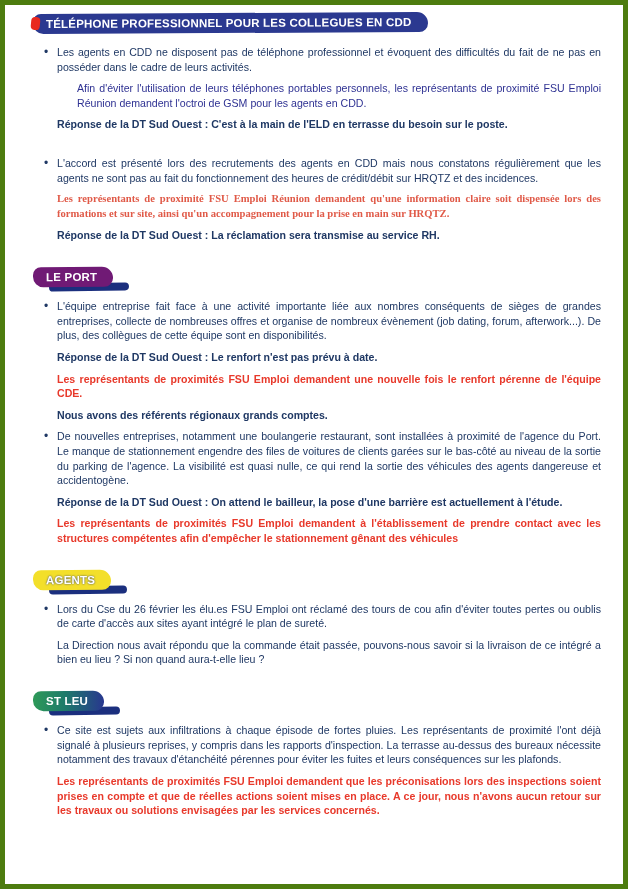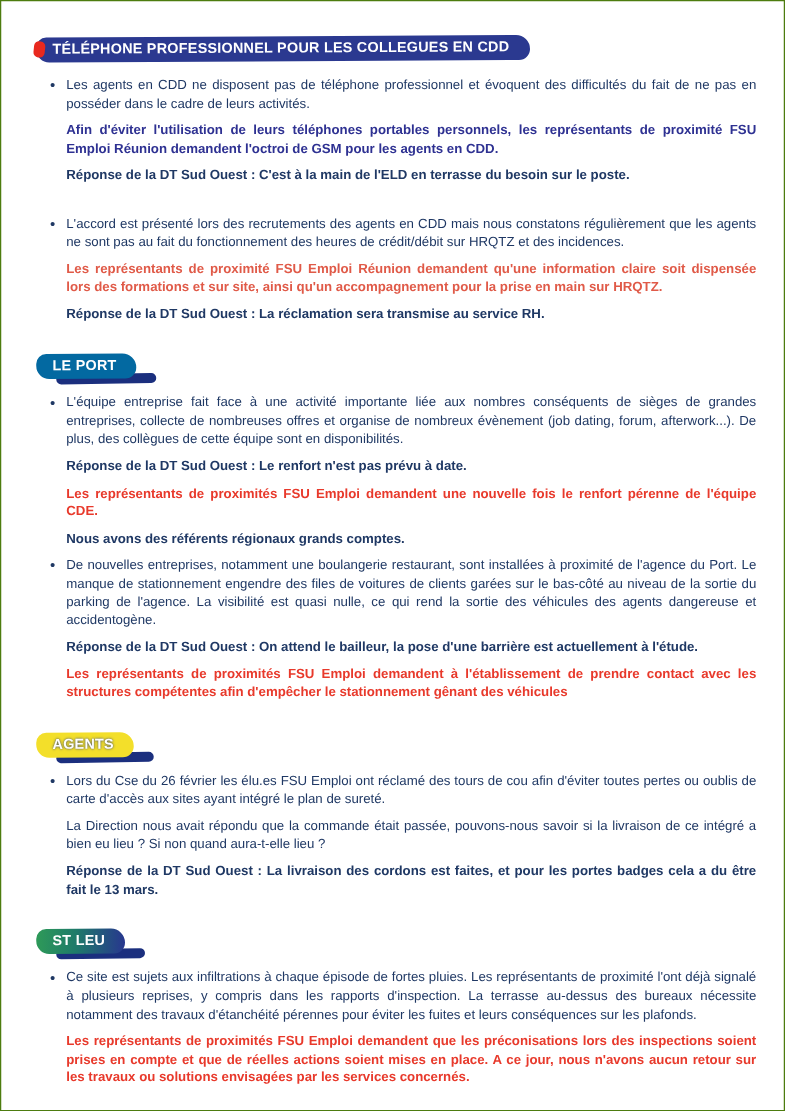--- a/index.html
+++ b/index.html
@@ -1,20 +1,20 @@
 <!DOCTYPE html>
 <html><head>
 <meta charset="utf-8">
 <style>
   html,body{margin:0;padding:0;background:#d9d9d9;}
   .page{
     width:628px;height:889px;margin:0 auto;background:#ffffff;
-    border:1px solid #4d7c0f;box-sizing:border-box;overflow:hidden;
+    border:5px solid #4d7c0f;box-sizing:border-box;overflow:hidden;
     font-family:"Liberation Sans","DejaVu Sans",sans-serif;
-    padding-top:28px;
+    padding-top:8px;
   }
   .section{margin:0 20px 24px 28px;}
   .banner-wrap{position:relative;display:inline-block;margin-bottom:6px;}
   .banner{
     position:relative;z-index:1;display:inline-block;
     padding:4px 16px 4px 13px;color:#fff;font-weight:bold;font-size:11.5px;
     letter-spacing:.2px;border-radius:10px 14px 11px 13px;
     transform:rotate(-0.3deg);white-space:nowrap;
   }
   .swoosh{
@@ -29,23 +29,23 @@
   .accent.on{display:block;}
   .section-body{margin-left:24px;margin-top:6px;}
   .para{
     position:relative;margin:0 2px 7px 0;font-size:10.6px;line-height:1.38;
     text-align:justify;
   }
   .para .dot{
     position:absolute;left:-13px;top:-1px;font-size:12px;color:#1f3864;
   }
   .s-normal{color:#1f3864;}
-  .s-claim-blue{color:#2e3192;font-weight:bold;}
+  .s-claim-blue{color:#2e3192;font-weight:normal;margin-left:20px;}
   .s-claim-red{color:#e8392b;font-weight:bold;}
-  .s-claim-orange{color:#e05a48;font-weight:bold;}
+  .s-claim-orange{color:#e05a48;font-weight:bold;font-family:Liberation Serif, serif;}
   .s-response{color:#1f3864;font-weight:bold;}
 </style>
 </head>
 <body>
 
 <div class="page">
   <div id="sections-root">
   <div class="section">
     <div class="banner-wrap">
       
@@ -65,21 +65,21 @@
     <div class="section-body">
           <div class="para s-normal"><span class="dot">•</span><span>L'accord est présenté lors des recrutements des agents en CDD mais nous constatons régulièrement que les agents ne sont pas au fait du fonctionnement des heures de crédit/débit sur HRQTZ et des incidences.</span></div>
           <div class="para s-claim-orange"><span>Les représentants de proximité FSU Emploi Réunion demandent qu'une information claire soit dispensée lors des formations et sur site, ainsi qu'un accompagnement pour la prise en main sur HRQTZ.</span></div>
           <div class="para s-response"><span>Réponse de la DT Sud Ouest :  La réclamation sera transmise au service RH.</span></div>
         </div>
   </div>
 
   <div class="section">
     <div class="banner-wrap">
       <span class="swoosh on" style="background: rgb(27, 47, 126);"></span>
-      <span class="banner" style="background: #0369a1;">
+      <span class="banner" style="background: #701a75;">
         
         <span class="banner-label">LE PORT</span>
       </span>
     </div>
     <div class="section-body">
           <div class="para s-normal"><span class="dot">•</span><span>L'équipe entreprise fait face à une activité importante liée aux nombres conséquents de sièges de grandes entreprises, collecte de nombreuses offres et organise de nombreux évènement (job dating, forum, afterwork...). De plus, des collègues de cette équipe sont en disponibilités.</span></div>
           <div class="para s-response"><span>Réponse de la DT Sud Ouest :  Le renfort n'est pas prévu à date.</span></div>
           <div class="para s-claim-red"><span>Les représentants de proximités FSU Emploi demandent une nouvelle fois le renfort pérenne de l'équipe CDE.</span></div>
           <div class="para s-response"><span>Nous avons des référents régionaux grands comptes.</span></div>
           <div class="para s-normal"><span class="dot">•</span><span>De nouvelles entreprises, notamment une boulangerie restaurant, sont installées à proximité de l'agence du Port. Le manque de stationnement engendre des files de voitures de clients garées sur le bas-côté au niveau de la sortie du parking de l'agence. La visibilité est quasi nulle, ce qui rend la sortie des véhicules des agents dangereuse et accidentogène.</span></div>
@@ -92,21 +92,20 @@
     <div class="banner-wrap">
       <span class="swoosh on" style="background: rgb(27, 47, 126);"></span>
       <span class="banner" style="background: rgb(243, 223, 42); text-shadow: rgb(27, 47, 126) 0px 0px 2px;">
         
         <span class="banner-label">AGENTS</span>
       </span>
     </div>
     <div class="section-body">
           <div class="para s-normal"><span class="dot">•</span><span>Lors du Cse du 26 février les élu.es FSU Emploi ont réclamé des tours de cou afin d'éviter toutes pertes ou oublis de carte d'accès aux sites ayant intégré le plan de sureté.</span></div>
           <div class="para s-normal"><span>La Direction nous avait répondu que la commande était passée, pouvons-nous savoir si la livraison de ce intégré a bien eu lieu ? Si non quand aura-t-elle lieu ?</span></div>
-          <div class="para s-response"><span>Réponse de la DT Sud Ouest : La livraison des cordons est faites, et pour les portes badges cela a du être fait le 13 mars.</span></div>
         </div>
   </div>
 
   <div class="section">
     <div class="banner-wrap">
       <span class="swoosh on" style="background: rgb(27, 47, 126);"></span>
       <span class="banner" style="background: linear-gradient(92deg, rgb(46, 154, 88) 0%, rgb(30, 122, 106) 45%, rgb(40, 54, 143) 100%);">
         
         <span class="banner-label">ST LEU</span>
       </span>

